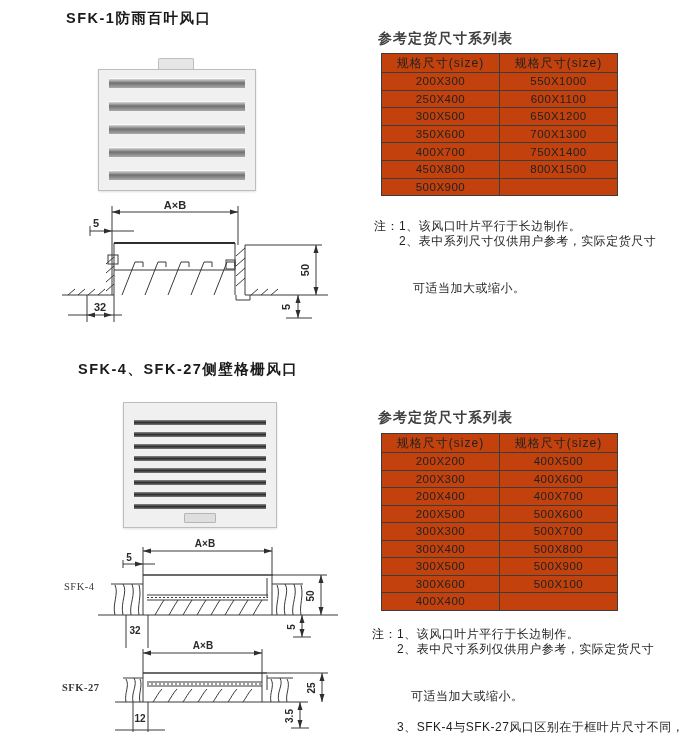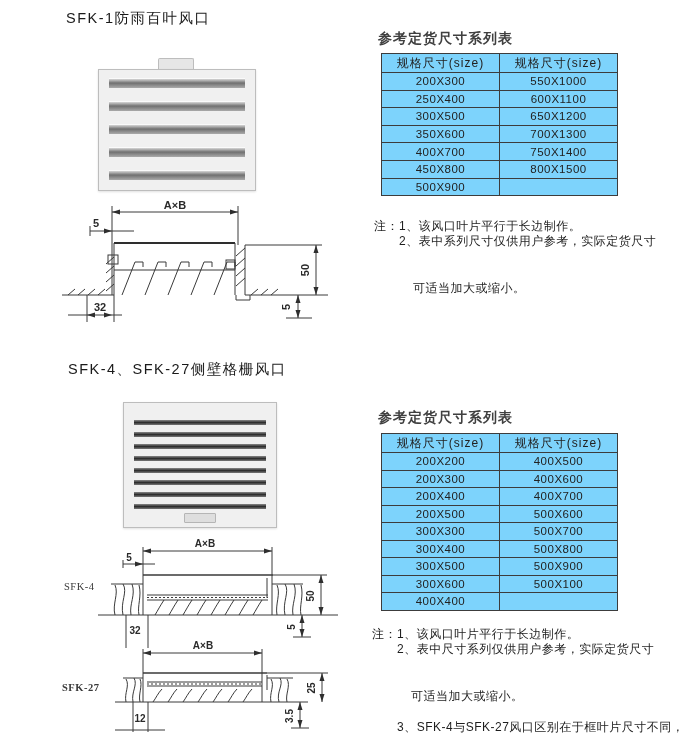--- a/index.html
+++ b/index.html
@@ -1,22 +1,22 @@
 <!DOCTYPE html>
 <html><head>
 <meta charset="utf-8">
 <style>
   html,body{margin:0;padding:0;background:#fff;}
   #page{
     position:relative;width:700px;height:750px;background:#ffffff;overflow:hidden;
     font-family:"Liberation Sans","DejaVu Sans",sans-serif;color:#1c1c1c;
   }
-  .sec-title{position:absolute;font-size:14.5px;font-weight:normal;letter-spacing:1.5px;color:#1a1a1a;white-space:nowrap;}
+  .sec-title{position:absolute;font-size:14.5px;font-weight:bold;letter-spacing:1.5px;color:#1a1a1a;white-space:nowrap;}
   .tbl-title{position:absolute;font-size:14px;font-weight:bold;letter-spacing:1px;color:#404040;white-space:nowrap;}
-  table.size-table{position:absolute;border-collapse:collapse;table-layout:fixed;background:#7dd3fc;padding-left:8px;}
+  table.size-table{position:absolute;border-collapse:collapse;table-layout:fixed;background:#c2410c;padding-left:8px;}
   table.size-table td,table.size-table th{
     border:1px solid #3c3c3c;text-align:center;vertical-align:middle;
     font-size:11.5px;letter-spacing:.5px;color:#222;font-weight:normal;padding:0;
   }
   table.size-table th{font-size:12px;letter-spacing:1px;}
   #table1 col{width:118px;} #table2 col{width:118px;}
   #table1 th{height:18px;} #table1 td{height:16.6px;}
   #table2 th{height:18px;} #table2 td{height:16.5px;}
   .notes{position:absolute;font-size:12px;line-height:15px;color:#1e1e1e;letter-spacing:.5px;white-space:nowrap;}
   .notes .n-row{display:flex;}
@@ -192,21 +192,21 @@
     <g class="stroke">
       <line x1="27" y1="95" x2="27" y2="122"></line>
       <line x1="54" y1="95" x2="54" y2="122"></line>
       <line x1="8" y1="115" x2="62" y2="115"></line>
     </g>
     <path class="arrow" d="M27 115 l8 -2.5 l0 5 z"></path>
       <path class="arrow" d="M52 115 l-8 -2.5 l0 5 z"></path>
     <text x="40" y="111" text-anchor="middle">32</text>
   </svg>
 
-  <div class="sec-title" style="left:68px;top:360px;text-align:right;">SFK-4、SFK-27侧壁格栅风口</div>
+  <div class="sec-title" style="left:78px;top:360px;text-align:right;">SFK-4、SFK-27侧壁格栅风口</div>
 
   <div class="photo" style="left:123px;top:402px;width:154px;height:126px;">
     <div class="ph-frame" style="left:0;top:0;width:152px;height:124px;">
       <div class="ph-inner" style="left:10px;top:17px;right:10px;height:89px;">
         <div class="slat2"></div>
         <div class="slat2"></div>
         <div class="slat2"></div>
         <div class="slat2"></div>
         <div class="slat2"></div>
         <div class="slat2"></div>

